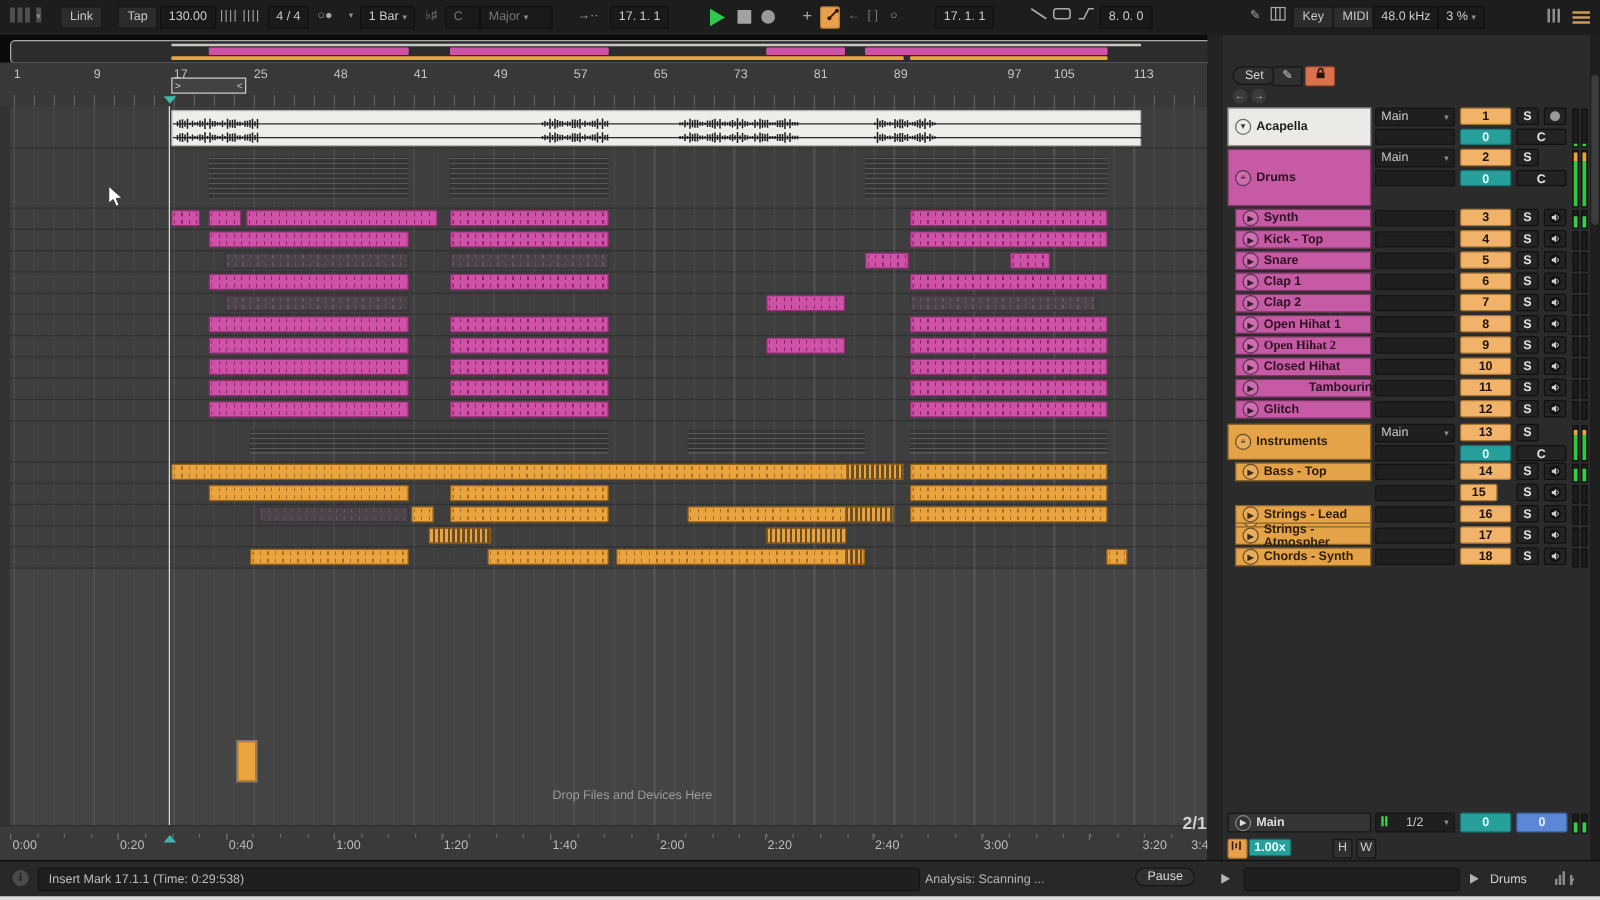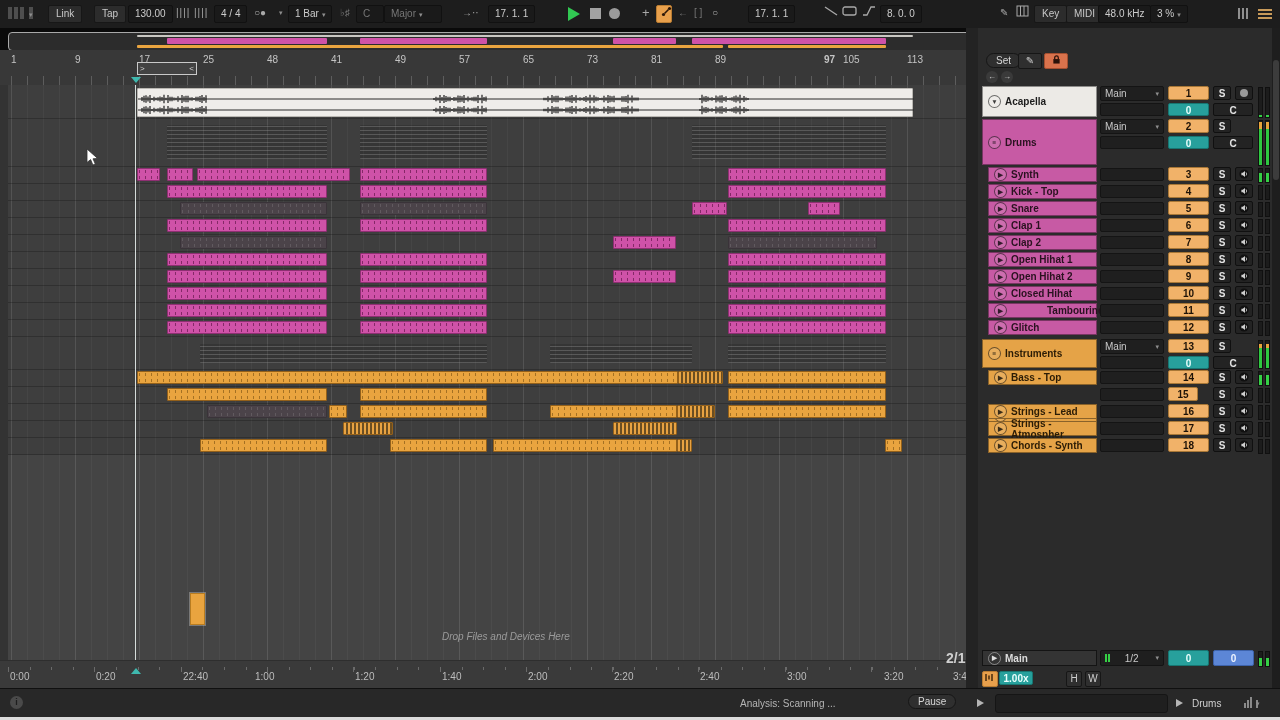--- a/index.html
+++ b/index.html
@@ -57,21 +57,21 @@
   .clip.off::before,.clip.off::after{content:"";position:absolute;left:1px;right:1px;height:3px;
      background:repeating-linear-gradient(90deg,rgba(255,255,255,.12) 0 1px,transparent 1px 6px);}
   .clip::before{top:1px;} .clip::after{bottom:1px;}
   .clip.audio{background:#efedea;border:1px solid #b9b7b2;}
   .clip.sum{background:rgba(0,0,0,.14);
      background-image:repeating-linear-gradient(0deg,rgba(170,170,170,.30) 0 1px,transparent 1px 4px);border:none;}
   #playhead{position:absolute;left:135px;top:85px;width:1px;height:583px;background:rgba(240,248,246,.85);}
   .tri{width:0;height:0;position:absolute;}
   #marker-top{left:131px;top:77px;border-left:5px solid transparent;border-right:5px solid transparent;border-top:6px solid #3fb8ae;}
   #marker-bot{left:131px;top:668px;border-left:5px solid transparent;border-right:5px solid transparent;border-bottom:6px solid #3fb8ae;}
-  #drop-hint{position:absolute;left:434px;top:546px;color:#9b9b9b;font-style:italic;}
+  #drop-hint{position:absolute;left:434px;top:546px;color:#9b9b9b;}
   #floating-clip{position:absolute;background:#e9a43f;border:1px solid #b87c20;box-shadow:0 0 0 1px rgba(220,220,220,.35);}
   
   #divider{position:absolute;left:966px;top:28px;width:12px;height:660px;background:#232323;}
   #panel{position:absolute;left:978px;top:28px;width:294px;height:660px;background:#2b2b2b;}
   #rscroll{position:absolute;left:1272px;top:28px;width:8px;height:660px;background:#1e1e1e;}
   #rthumb{position:absolute;left:1273px;top:60px;width:6px;height:120px;background:#3c3c3c;border-radius:3px;}
   .pill{background:#2f2f2f;border:1px solid #161616;border-radius:8px;padding:1px 9px;color:#d6d6d6;}
   .sqbtn{position:absolute;width:22px;height:14px;background:#2f2f2f;border:1px solid #161616;border-radius:2px;
          text-align:center;line-height:14px;color:#cfcfcf;}
   #lock-btn{background:#d9724c;border-color:#a44f30;color:#2a120a;}
@@ -193,21 +193,21 @@
       <div class="bar-lab" style="left: 139px;">17</div>
       <div class="bar-lab" style="left: 203px;">25</div>
       <div class="bar-lab" style="left: 267px;">48</div>
       <div class="bar-lab" style="left: 331px;">41</div>
       <div class="bar-lab" style="left: 395px;">49</div>
       <div class="bar-lab" style="left: 459px;">57</div>
       <div class="bar-lab" style="left: 523px;">65</div>
       <div class="bar-lab" style="left: 587px;">73</div>
       <div class="bar-lab" style="left: 651px;">81</div>
       <div class="bar-lab" style="left: 715px;">89</div>
-      <div class="bar-lab" style="left: 824px; font-weight: bold;">97</div>
+      <div class="bar-lab" style="left: 806px;">97</div>
       <div class="bar-lab" style="left: 843px;">105</div>
       <div class="bar-lab" style="left: 907px;">113</div>
       <div class="bar-tick" style="left: 11px;"></div>
       <div class="bar-tick" style="left: 27px;"></div>
       <div class="bar-tick" style="left: 43px;"></div>
       <div class="bar-tick" style="left: 59px;"></div>
       <div class="bar-tick" style="left: 75px;"></div>
       <div class="bar-tick" style="left: 91px;"></div>
       <div class="bar-tick" style="left: 107px;"></div>
       <div class="bar-tick" style="left: 123px;"></div>
@@ -358,37 +358,37 @@
       <div class="clip orange" style="left: 877px; top: 354px; width: 17px; height: 13px;"></div>
     </div>
   <div id="playhead"></div>
   <div id="floating-clip" style="left: 190px; top: 593px; width: 13px; height: 30px;"></div>
 
   <div id="time-ruler">
       <div class="time-lab" style="left: 10px;">0:00</div>
       <div class="time-tick" style="left: 8px;"></div>
       <div class="time-lab" style="left: 96px;">0:20</div>
       <div class="time-tick" style="left: 94px;"></div>
-      <div class="time-lab" style="left: 183px;">22:40</div>
+      <div class="time-lab" style="left: 183px;">0:40</div>
       <div class="time-tick" style="left: 181px;"></div>
-      <div class="time-lab" style="left: 255px;">1:00</div>
+      <div class="time-lab" style="left: 269px;">1:00</div>
       <div class="time-tick" style="left: 267px;"></div>
       <div class="time-lab" style="left: 355px;">1:20</div>
       <div class="time-tick" style="left: 353px;"></div>
       <div class="time-lab" style="left: 442px;">1:40</div>
       <div class="time-tick" style="left: 440px;"></div>
       <div class="time-lab" style="left: 528px;">2:00</div>
       <div class="time-tick" style="left: 526px;"></div>
       <div class="time-lab" style="left: 614px;">2:20</div>
       <div class="time-tick" style="left: 612px;"></div>
       <div class="time-lab" style="left: 700px;">2:40</div>
       <div class="time-tick" style="left: 698px;"></div>
       <div class="time-lab" style="left: 787px;">3:00</div>
       <div class="time-tick" style="left: 785px;"></div>
-      <div class="time-lab" style="left: 884px;">3:20</div>
+      <div class="time-lab" style="left: 914px;">3:20</div>
       <div class="time-tick" style="left: 871px;"></div>
       <div class="time-tick" style="left: 8px; height: 3px;"></div>
       <div class="time-tick" style="left: 30px; height: 3px;"></div>
       <div class="time-tick" style="left: 51px; height: 3px;"></div>
       <div class="time-tick" style="left: 73px; height: 3px;"></div>
       <div class="time-tick" style="left: 94px; height: 3px;"></div>
       <div class="time-tick" style="left: 116px; height: 3px;"></div>
       <div class="time-tick" style="left: 138px; height: 3px;"></div>
       <div class="time-tick" style="left: 159px; height: 3px;"></div>
       <div class="time-tick" style="left: 181px; height: 3px;"></div>
@@ -610,21 +610,21 @@
               <path d="M2.4 3.8h1.4L6 2v6L3.8 6.2H2.4z" fill="#cfcfcf"></path>
               <path d="M7 3.4 a2.3 2.3 0 0 1 0 3.2" stroke="#cfcfcf" stroke-width="0.8" fill="none"></path>
             </svg>
           </div>
           <div class="meterbox" style="left: 280px; top: 1px; height: 13px;">
             <div class="mbar"></div>
             <div class="mbar"></div>
           </div>
         </div>
         <div class="hdr" style="top: 241px; height: 16px;">
-          <div class="name-cell pink" style="left: 10px; width: 109px; top: 0px; height: 15px; font-size: 10px;">
+          <div class="name-cell pink" style="left: 10px; width: 109px; top: 0px; height: 15px; font-size: 10px; font-family: Liberation Serif, serif;">
             <span class="circ">▶</span>
             <span>Open Hihat 2</span>
           </div>
           <div class="cell" style="left: 122px; top: 1px; width: 64px; height: 13px;"></div>
           <div class="badge or" style="left: 190px; top: 0px; width: 41px; height: 14px; line-height: 14px;">9</div>
           <div class="sbtn" style="left: 235px; top: 0px; width: 18px; height: 14px; line-height: 14px;">S</div>
           <div class="spk" style="left: 257px; top: 0px; width: 18px; height: 14px;">
             <svg width="10" height="10" viewBox="0 0 10 10">
               <circle cx="5" cy="5" r="4.6" fill="#101010"></circle>
               <path d="M2.4 3.8h1.4L6 2v6L3.8 6.2H2.4z" fill="#cfcfcf"></path>
@@ -854,20 +854,21 @@
         <div class="mbar">
           <div class="mfill" style="height: 55%;"></div>
         </div>
       </div>
     </div>
   <div id="rscroll"></div>
   <div id="rthumb"></div>
 
   <div id="statusbar">
     <span id="info-icon">i</span>
+    <span class="sfield" style="left:30px;width:688px;">Insert Mark 17.1.1 (Time: 0:29:538)</span>
     <span class="abs" style="left:740px;top:9px;color:#b5b5b5;">Analysis: Scanning ...</span>
     <span class="pill" id="pause-btn">Pause</span>
     <span class="abs mini-play" style="left:977px;top:10px;"></span>
     <span class="sfield" style="left:995px;width:155px;"></span>
     <span class="abs mini-play" style="left:1176px;top:10px;"></span>
     <span class="abs" style="left:1192px;top:9px;color:#cfcfcf;">Drums</span>
     <span class="abs" id="meter-icon" style="left:1244px;top:8px;"><span style="height:5px;"></span><span style="height:8px;"></span><span style="height:11px;"></span><span class="caret">▾</span></span>
   </div>
   <div id="bottomstrip"></div>
 

